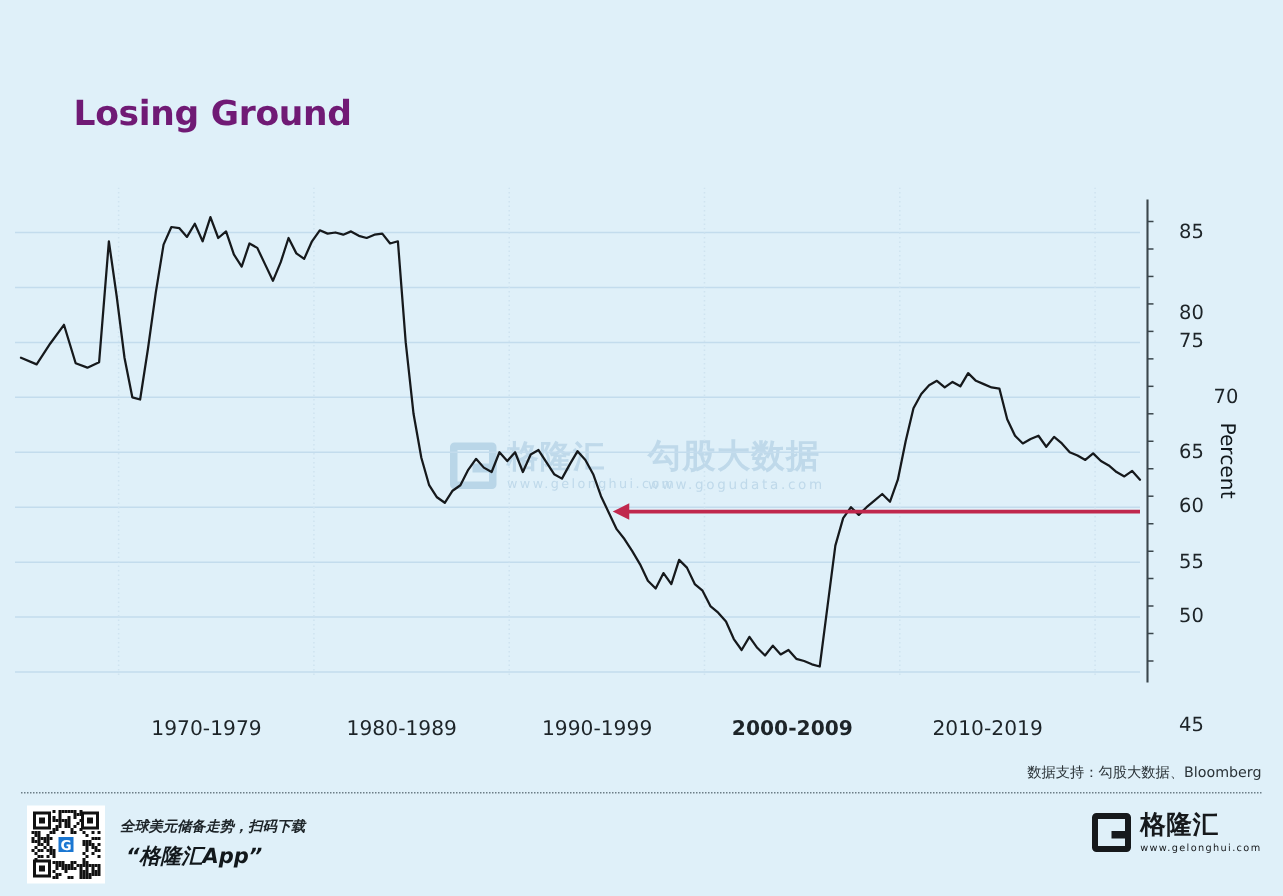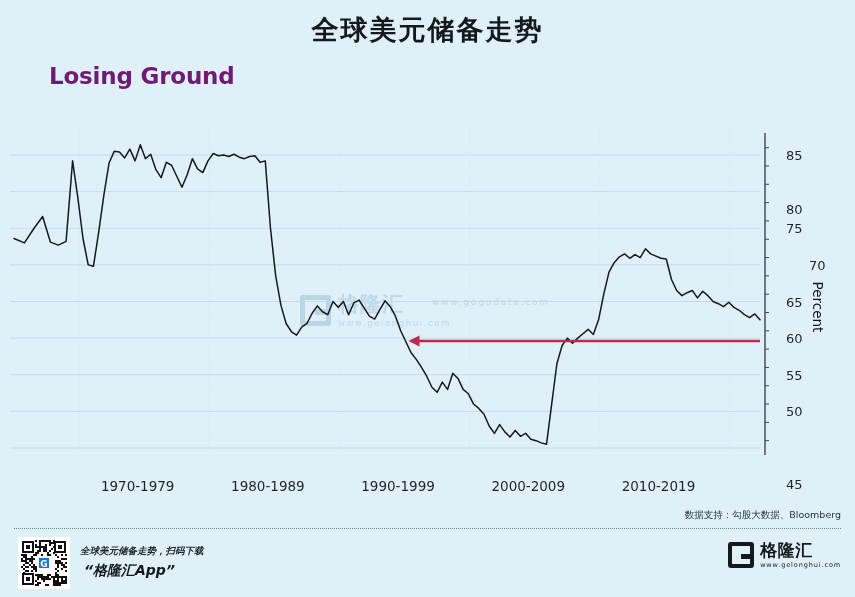--- a/index.html
+++ b/index.html
@@ -118,34 +118,34 @@
   }
   .brand-txt{display:flex;flex-direction:column;line-height:1;}
   .brand-main{font-size:17px;color:#16191c;font-weight:700;letter-spacing:0.5px;}
   .brand-url{font-size:6.5px;color:#16191c;letter-spacing:0.9px;margin-top:3px;}
 </style>
 </head>
 <body>
 
 <div id="page">
 
-  <div class="cn-title">全球美元储备走势</div>
 
   <div class="headline">Losing Ground</div>
 
 
   <div class="wm wm-a">
     <span class="wm-logo"></span>
     <span class="wm-txt">
       <span class="wm-main">格隆汇</span>
       <span class="wm-url">www.gelonghui.com</span>
     </span>
   </div>
   <div class="wm wm-b">
     <span class="wm-txt">
+      <span class="wm-main">勾股大数据</span>
       <span class="wm-url">www.gogudata.com</span>
     </span>
   </div>
 
   <div class="plot">
     <svg id="chart-svg" width="855" height="330" viewBox="0 0 855 330">
       <g id="grid-h">
           <line x1="10" x2="760" y1="323" y2="323" stroke="#c3dced" stroke-width="1"></line>
           <line x1="10" x2="760" y1="286.375" y2="286.375" stroke="#c3dced" stroke-width="1"></line>
           <line x1="10" x2="760" y1="249.75" y2="249.75" stroke="#c3dced" stroke-width="1"></line>
@@ -203,21 +203,21 @@
       <div class="ytick" style="top: 374.75px;">55</div>
       <div class="ytick" style="top: 411.375px;">50</div>
       <div class="ytick" style="top: 448px; margin-top: 36px;">45</div>
     </div>
   <div class="yaxis-title">Percent</div>
 
   <div id="xticks">
       <div class="xtick" style="left: 137.682px;">1970-1979</div>
       <div class="xtick" style="left: 267.874px;">1980-1989</div>
       <div class="xtick" style="left: 398.066px;">1990-1999</div>
-      <div class="xtick" style="left: 528.258px;">2000-2009</div>
+      <div class="xtick" style="left: 528.258px; font-weight: bold;">2000-2009</div>
       <div class="xtick" style="left: 658.45px;">2010-2019</div>
     </div>
 
   <div class="source">数据支持：勾股大数据、Bloomberg</div>
   <div class="divider"></div>
 
   <div class="qr">
     <svg width="48" height="48" viewBox="0 0 48 48">
       <rect width="48" height="48" fill="#fff"></rect>
       <g fill="#111">

